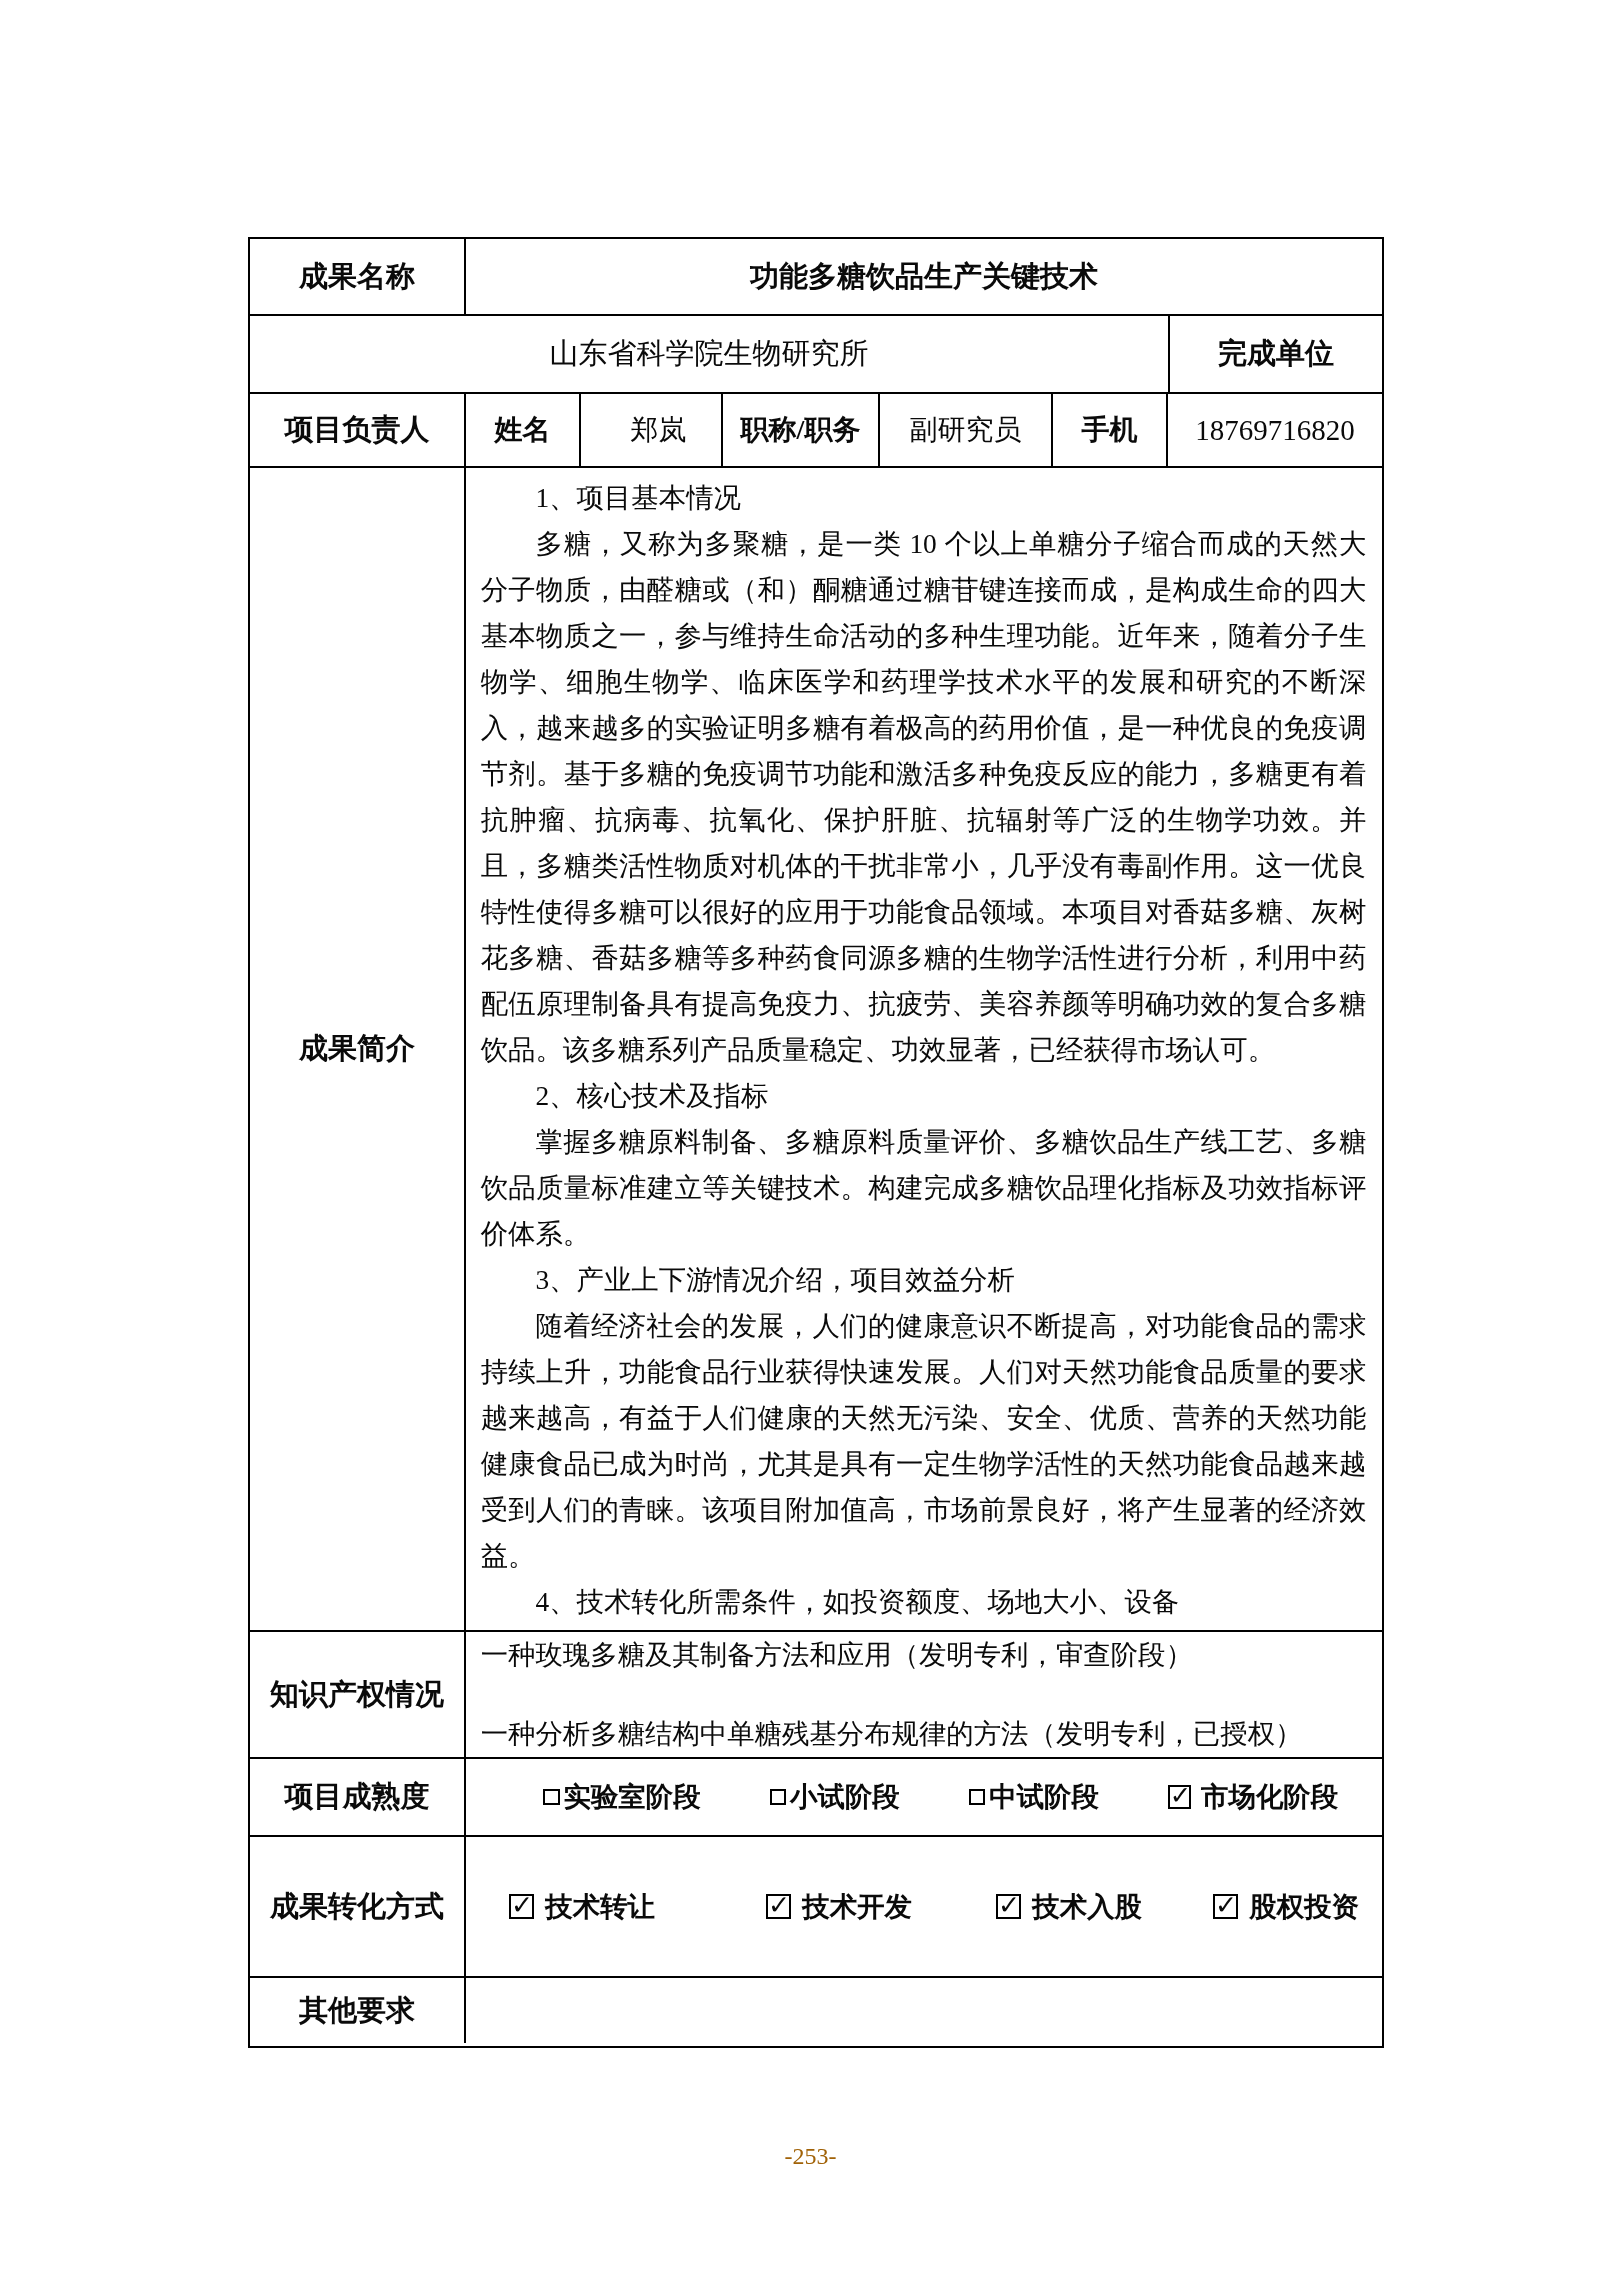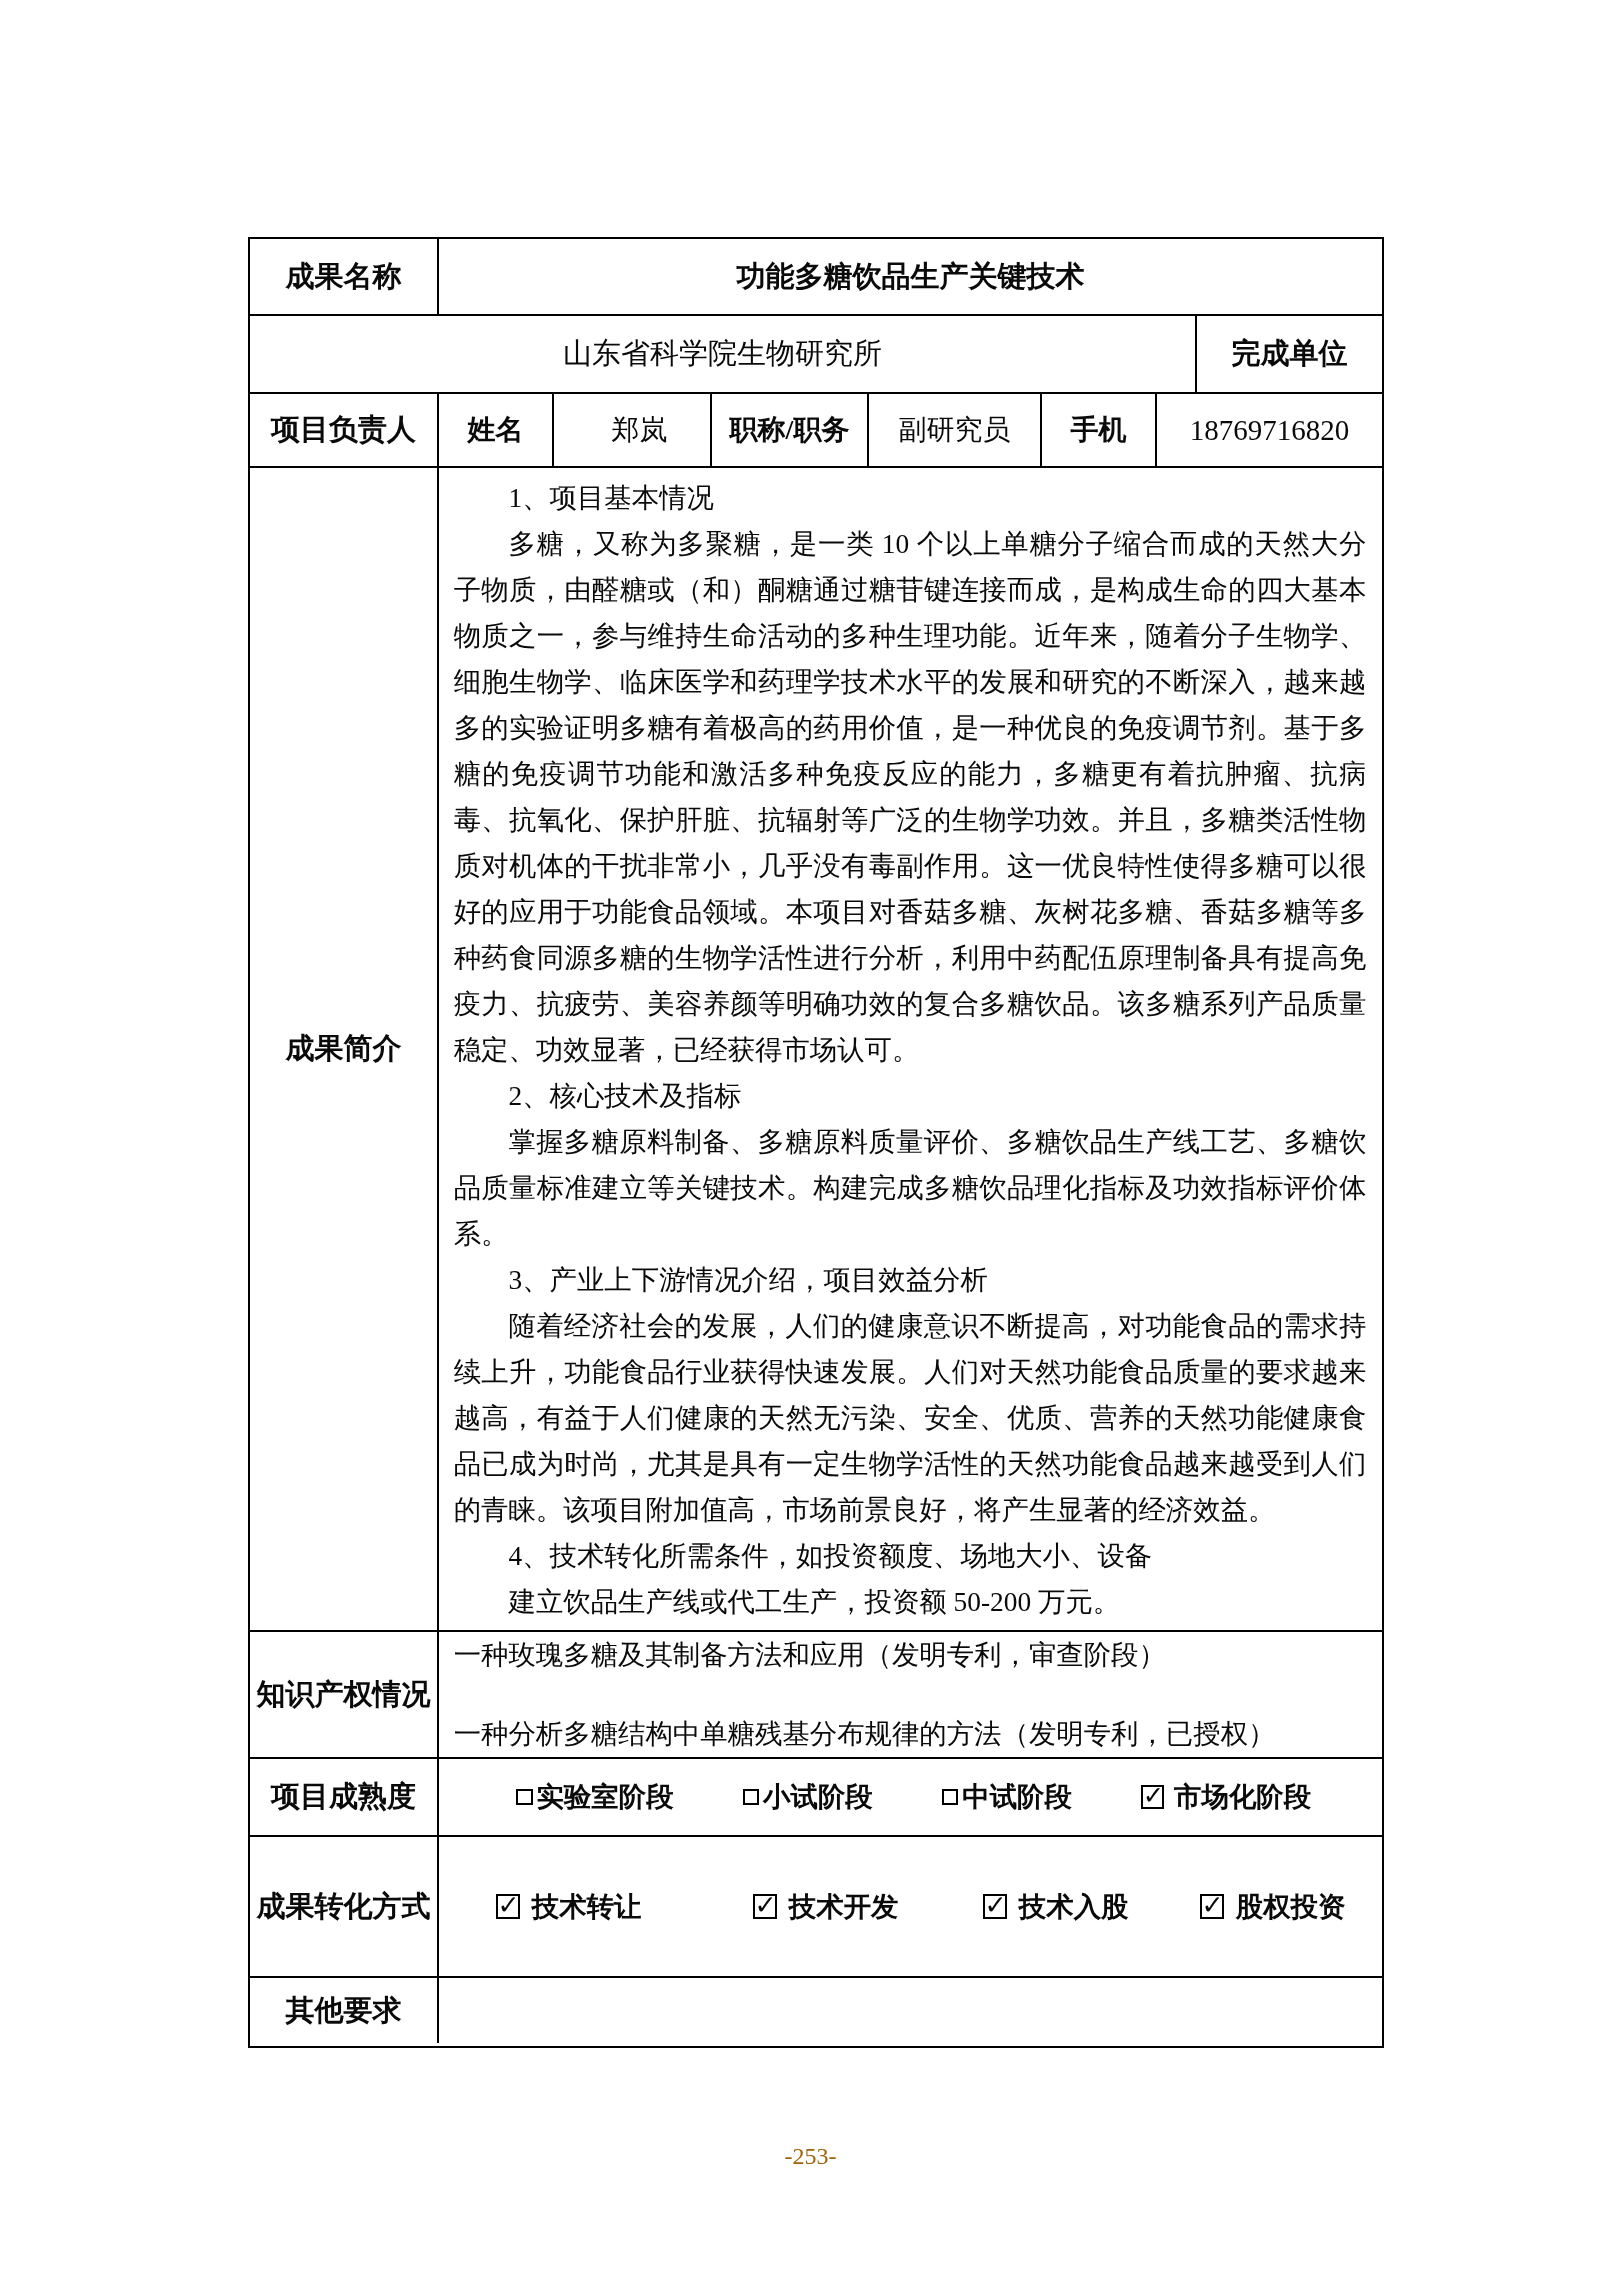--- a/index.html
+++ b/index.html
@@ -29,29 +29,29 @@
   .r7{height:141px;}
   .r8{height:67px;}
   .cell{
     box-sizing:border-box;
     border-left:2.9px solid #000;
     display:flex;align-items:center;
     overflow:hidden;
   }
   .cell:first-child{border-left:none;}
   .label-cell{
-    width:187px;flex:none;
+    width:214px;flex:none;
     justify-content:center;
     font-weight:bold;font-size:29px;
     text-align:center;
   }
   .value-center{flex:1;justify-content:center;font-size:29px;}
   .bold{font-weight:bold;}
   .w117{width:115px;flex:none;justify-content:center;font-size:28px;}
-  .w157{width:158px;flex:none;justify-content:center;font-size:28px;padding-left:15px;}
+  .w157{width:142px;flex:none;justify-content:center;font-size:28px;padding-left:15px;}
   .w160{width:157px;flex:none;justify-content:center;font-size:28px;}
   .w176{width:173px;flex:none;justify-content:center;font-size:28px;}
   .grow{flex:1;justify-content:center;font-size:29px;}
   .summary-cell{
     flex:1;display:block;
     padding:6.9px 15.7px 0 14.7px;
     font-size:27.4px;line-height:46px;
   }
   .summary-cell p{margin:0;text-indent:2em;text-align:justify;}
   .ip-cell{

